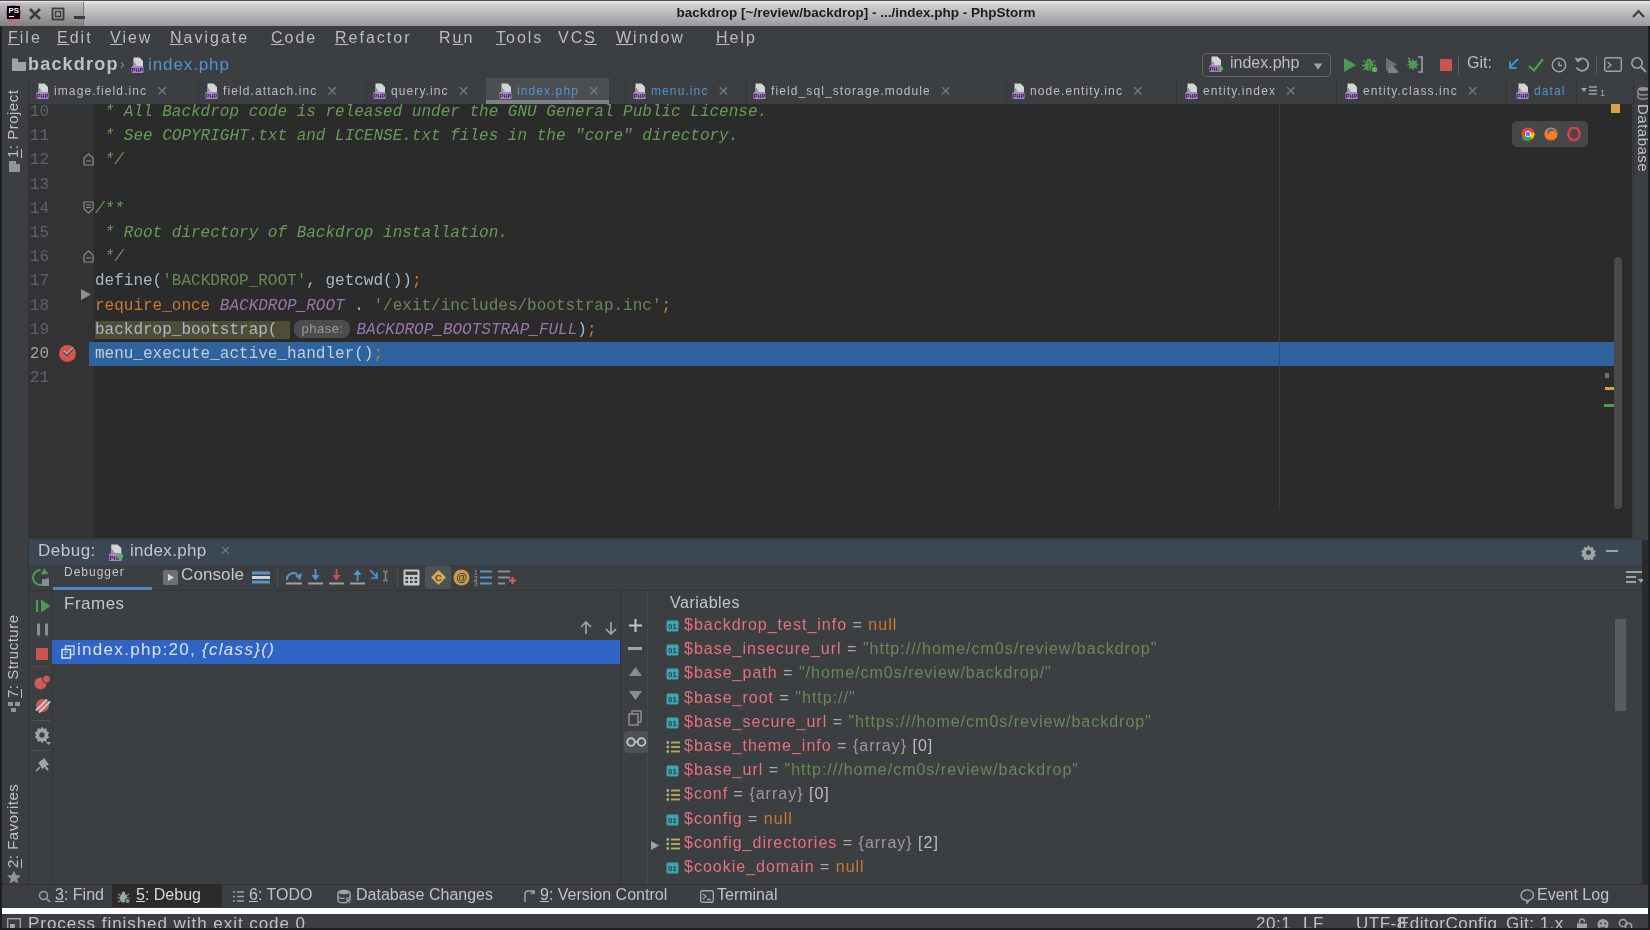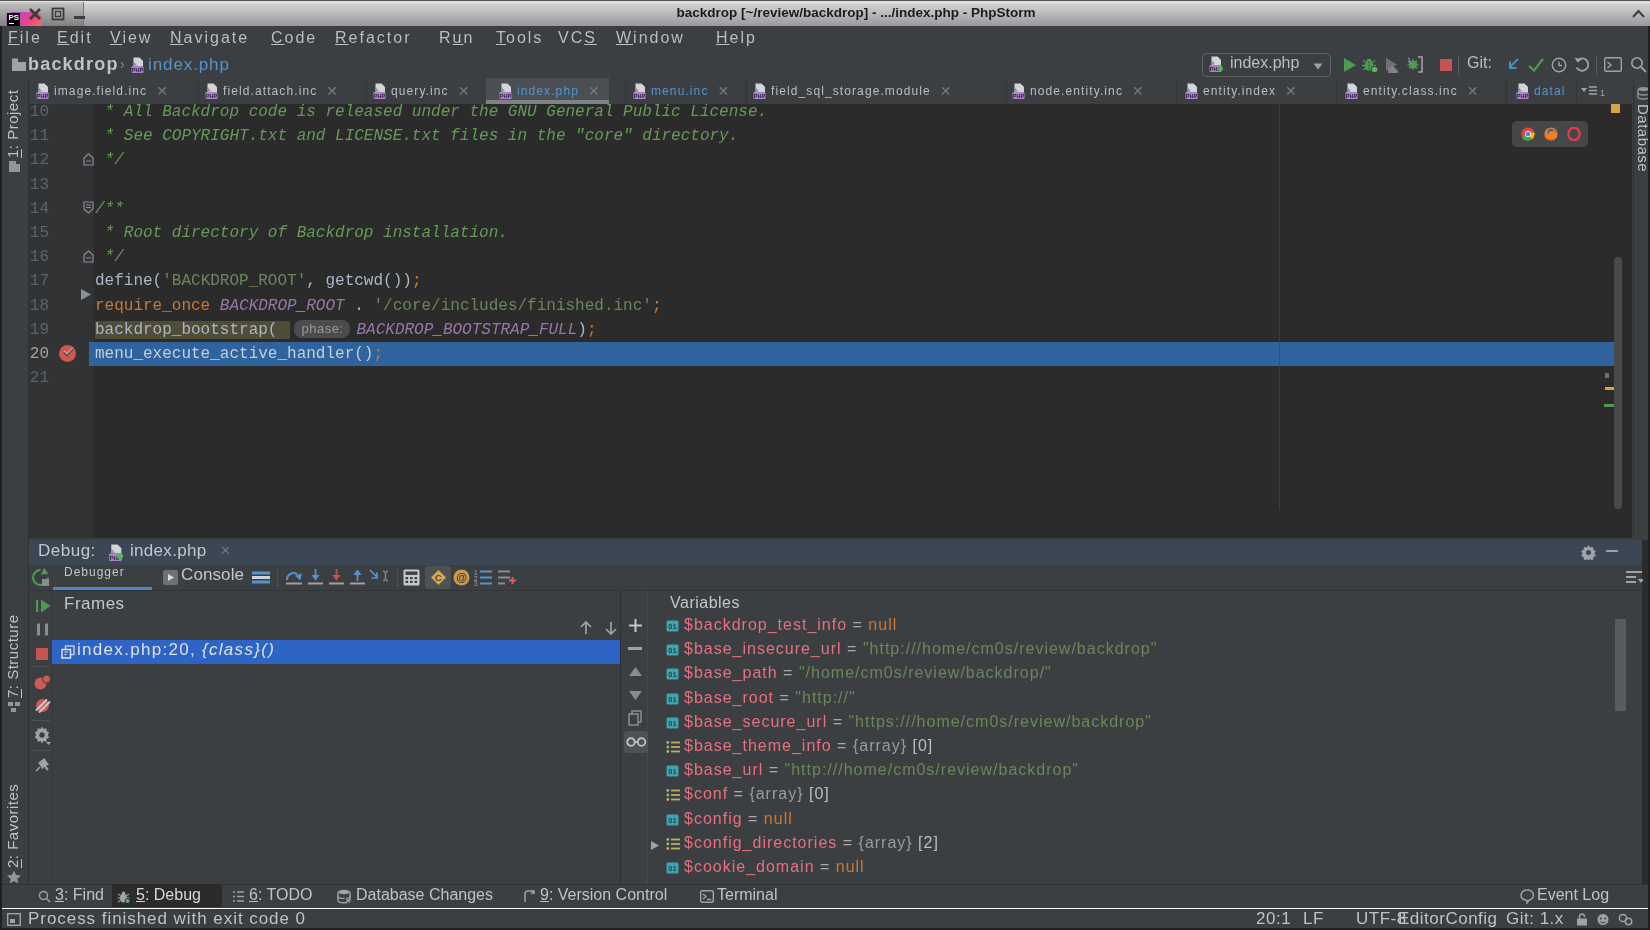--- a/index.html
+++ b/index.html
@@ -48,21 +48,21 @@
   <symbol id="phpfile" viewBox="0 0 13 16">
     <path d="M2.5 0.5 L8.5 0.5 L12 4 L12 9 L2.5 9 Z" fill="#d3d4d5"></path>
     <path d="M2.5 4 L6 8.5 L2.5 8.5 Z" fill="#8e9092"></path>
     <rect x="0.5" y="9" width="12" height="7" rx="1" fill="#ab82c8"></rect>
     <text x="6.5" y="14.6" font-size="5.5" font-family="Liberation Sans" font-weight="bold" fill="#332244" text-anchor="middle">PHP</text>
   </symbol>
 </svg>
 <div id="root">
   <div class="abs" id="titlebar">
     <div class="abs" id="btnarea"></div>
-    <div class="abs" style="left:6px;top:11px;width:36px;height:17px;border-radius:7px;background:linear-gradient(140deg,#9b4ae8,#e8458a 60%,#f0804a)">
+    <div class="abs" style="left:6px;top:4px;width:15px;height:17px;border-radius:7px;background:linear-gradient(140deg,#9b4ae8,#e8458a 60%,#f0804a)">
       <div class="abs" style="left:1px;top:1px;width:13px;height:13px;background:#000"></div>
       <span class="abs" style="left:2.5px;top:1px;font-size:8px;font-weight:bold;color:#fff;letter-spacing:0">PS</span>
       <span class="abs" style="left:3px;top:10.5px;width:5px;height:1.5px;background:#fff"></span>
     </div>
     <svg class="abs" style="left:28px;top:6px" width="14" height="14">
         <path d="M2 2 L12 12 M12 2 L2 12" stroke="#3c3c3c" stroke-width="2.6"></path>
       </svg>
     <svg class="abs" style="left:51px;top:6px" width="14" height="14">
         <rect x="1.5" y="1.5" width="11" height="11" fill="none" stroke="#3c3c3c" stroke-width="1.8"></rect>
         <rect x="4.5" y="4.5" width="5" height="5" fill="none" stroke="#3c3c3c" stroke-width="1.4"></rect>
@@ -309,21 +309,21 @@
 <span style="color:#a4a3a3">20</span>
 21</div>
     <div id="code"><span class="cmt"> * All Backdrop code is released under the GNU General Public License.</span>
 <span class="cmt"> * See COPYRIGHT.txt and LICENSE.txt files in the "core" directory.</span>
 <span class="cmt"> */</span>
 
 <span class="cmt">/**</span>
 <span class="cmt"> * Root directory of Backdrop installation.</span>
 <span class="cmt"> */</span>
 define(<span class="str">'BACKDROP_ROOT'</span>, getcwd())<span class="sc">;</span>
-<span class="kw">require_once </span><span class="cst">BACKDROP_ROOT</span> . <span class="str">'/core/includes/finished.inc'</span><span class="sc">;</span>
+<span class="kw">require_once </span><span class="cst">BACKDROP_ROOT</span> . <span class="str">'/exit/includes/bootstrap.inc'</span><span class="sc">;</span>
 <span class="hlbg">backdrop_bootstrap(</span><span class="hint">phase:</span><span class="cst">BACKDROP_BOOTSTRAP_FULL</span>)<span class="sc">;</span>
 <span style="color:#c3cedb">menu_execute_active_handler()</span><span class="sc">;</span></div>
   </div>
 
   <div class="abs" id="debugheader" style="left:28px;top:540px;width:1614px;height:25px;background:#3b4754">
     <span class="abs" style="left:10px;top:1px;font-size:17px;letter-spacing:.5px;color:#c3c6c9">Debug:</span>
     <svg class="abs" style="left:80px;top:4px" width="15" height="17">
         <use href="#phpfile"></use>
       </svg>
     <span class="abs" style="left:89px;top:13px;width:6px;height:6px;border-radius:50%;background:#57b45c"></span>
@@ -596,21 +596,21 @@
     <svg class="abs" style="left:700px;top:5px" width="14" height="13">
         <rect x="0.7" y="0.7" width="12.6" height="11.6" rx="1.5" stroke="#9fa3a7" stroke-width="1.4" fill="none"></rect>
         <path d="M3 4 L6 6.5 L3 9 M7 9.5 h4" stroke="#9fa3a7" stroke-width="1.3" fill="none"></path>
       </svg>
     <span class="abs" style="left:717px;top:1px">Terminal</span>
     <svg class="abs" style="left:1520px;top:4px" width="14" height="15">
         <path d="M7 1 a6 5.2 0 1 0 0 10.4 l0 2.6 2 -2.8 a6 5.2 0 0 0 -2 -10.2" fill="none" stroke="#9fa3a7" stroke-width="1.5"></path>
       </svg>
     <span class="abs" style="left:1537px;top:1px">Event Log</span>
   </div>
-  <div class="abs" id="statusbar" style="left:0;top:908px;width:1650px;height:22px;background:#3C3F41;border-top:1px solid #ffffff;font-size:17px;letter-spacing:.5px;color:#bfc2c5">
+  <div class="abs" id="statusbar" style="left:0;top:908px;width:1650px;height:22px;background:#3C3F41;border-top:6px solid #ffffff;font-size:17px;letter-spacing:.5px;color:#bfc2c5">
     <svg class="abs" style="left:7px;top:4px" width="14" height="13">
         <rect x="0.7" y="0.7" width="12.6" height="11.6" stroke="#9fa3a7" stroke-width="1.4" fill="none"></rect>
         <rect x="3" y="6" width="5" height="4" fill="#9fa3a7"></rect>
       </svg>
     <span class="abs" style="left:28px;top:0px;letter-spacing:.95px">Process finished with exit code 0</span>
     <span class="abs" style="left:1256px;top:0px">20:1</span>
     <span class="abs" style="left:1303px;top:0px">LF</span>
     <span class="abs" style="left:1356px;top:0px">UTF-8</span>
     <span class="abs" style="left:1398px;top:0px">EditorConfig</span>
     <span class="abs" style="left:1506px;top:0px">Git: 1.x</span>

